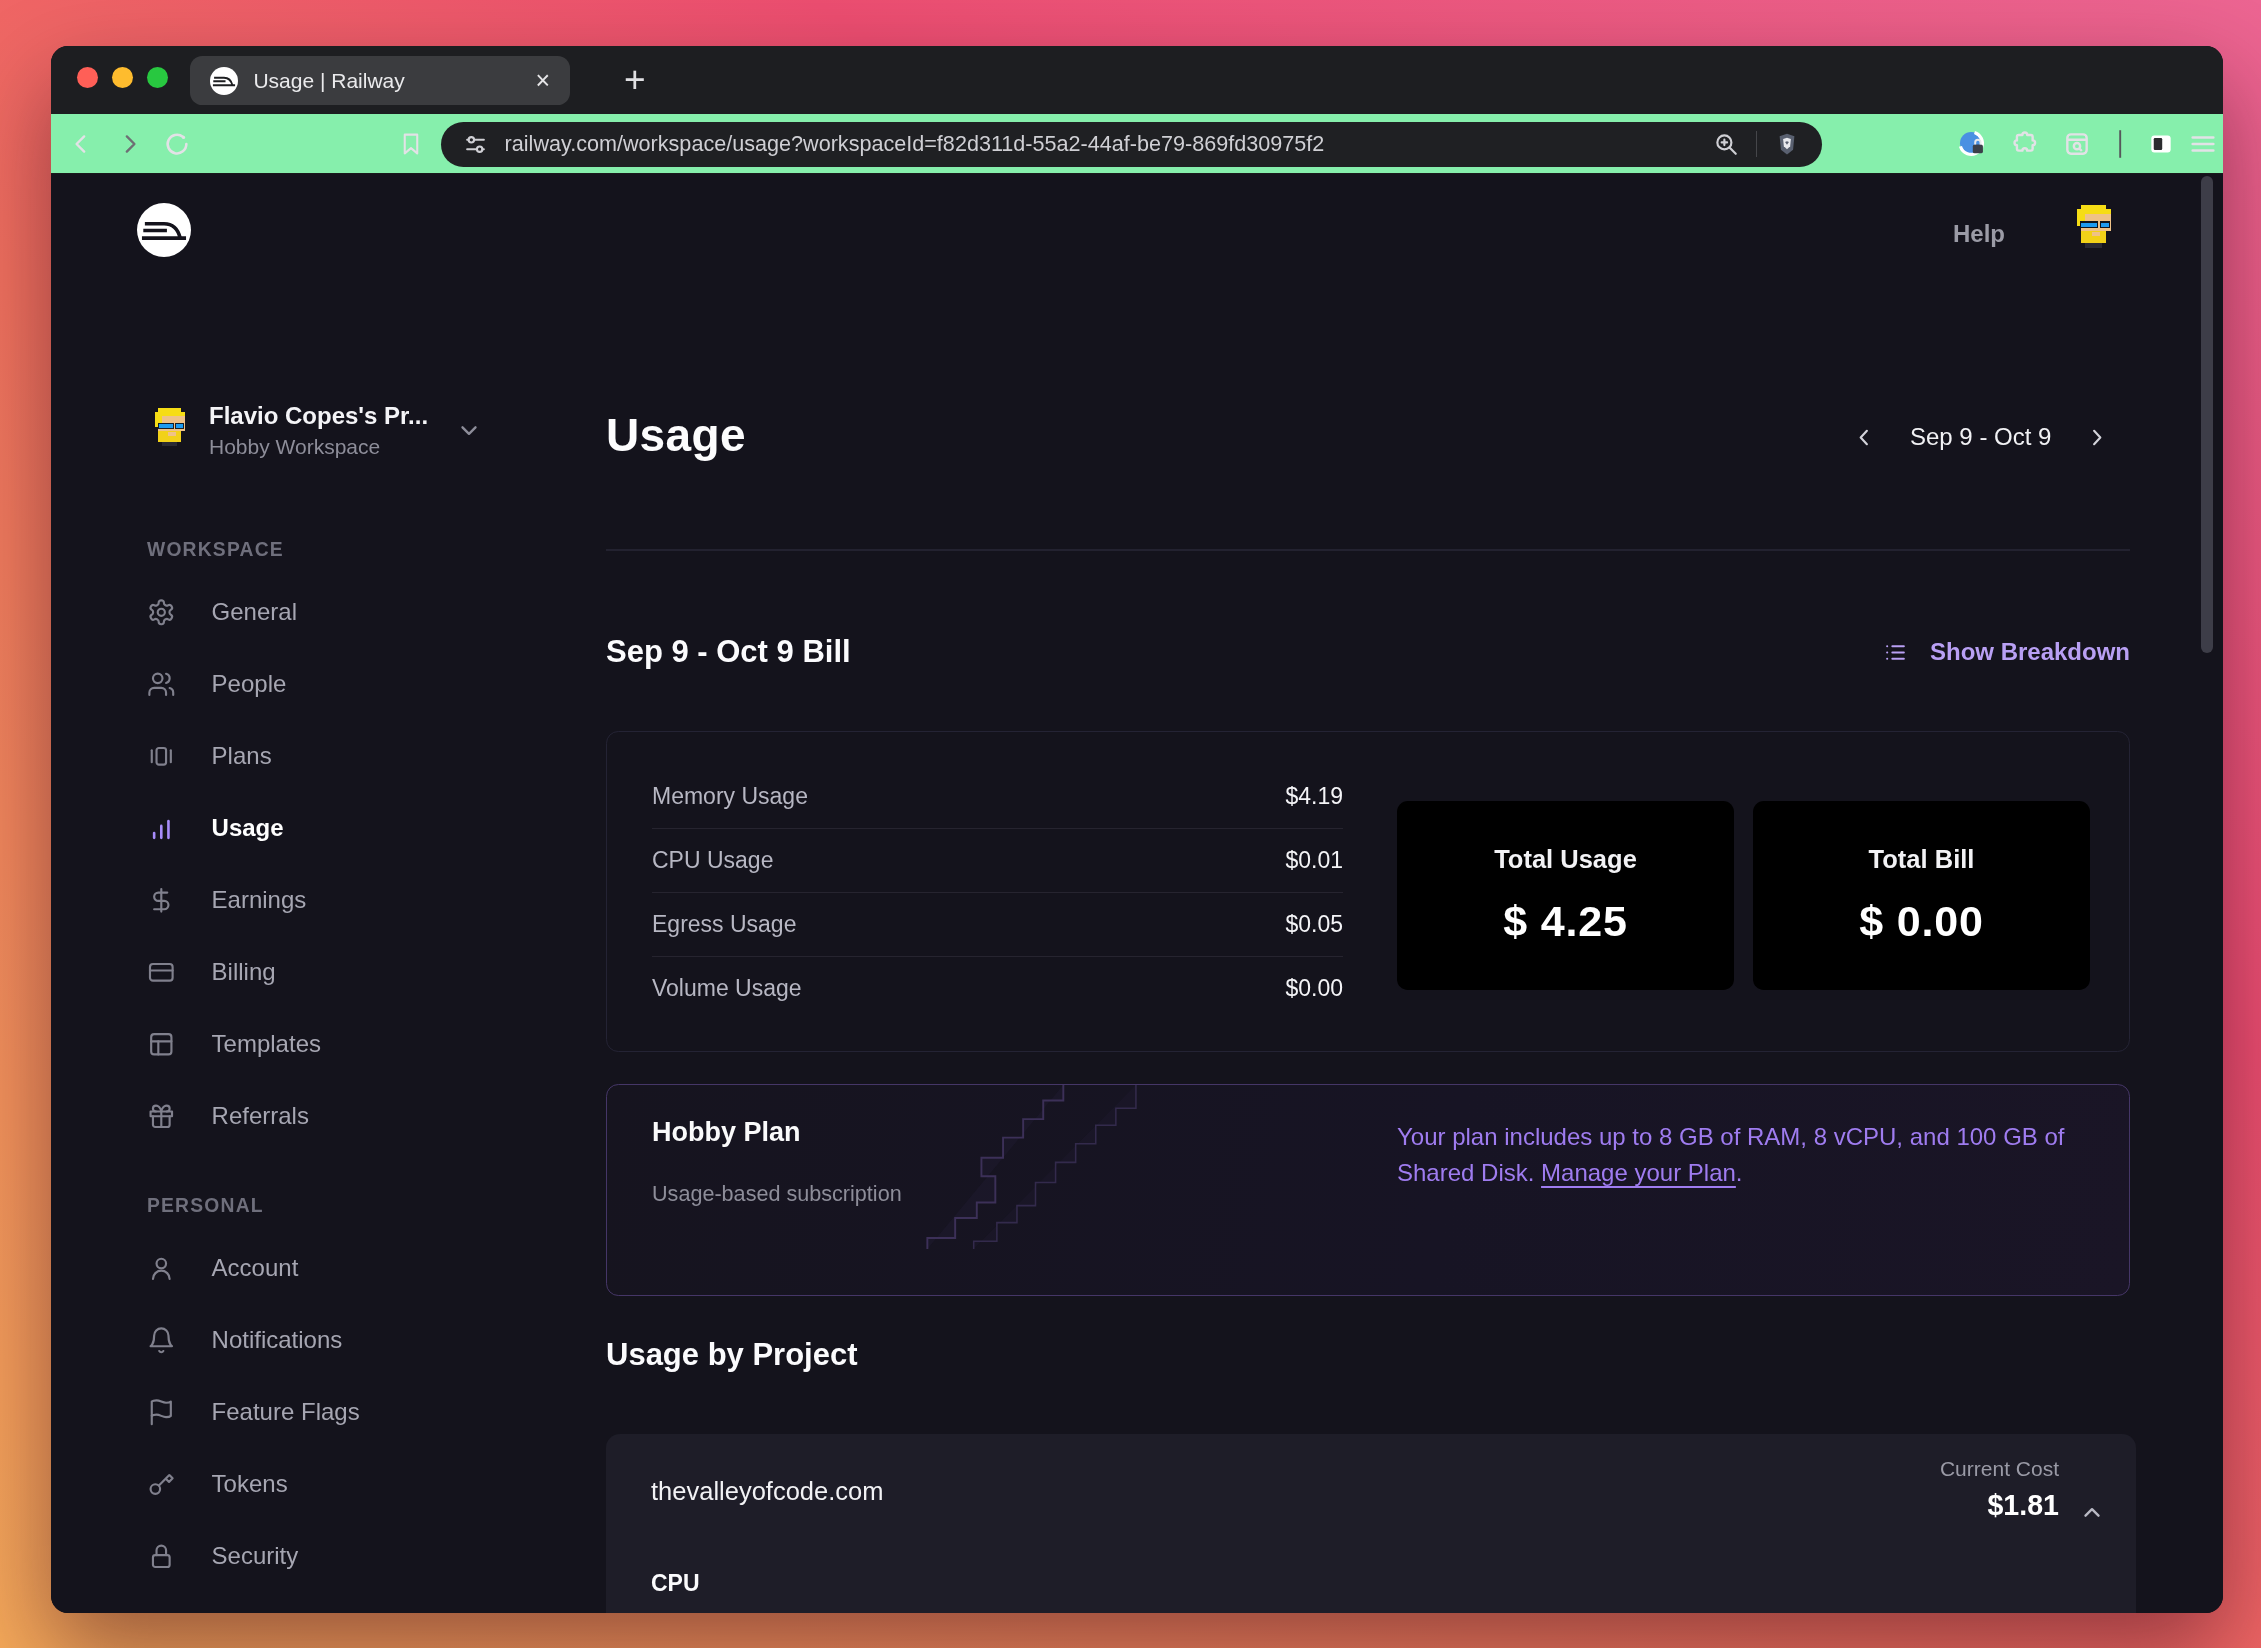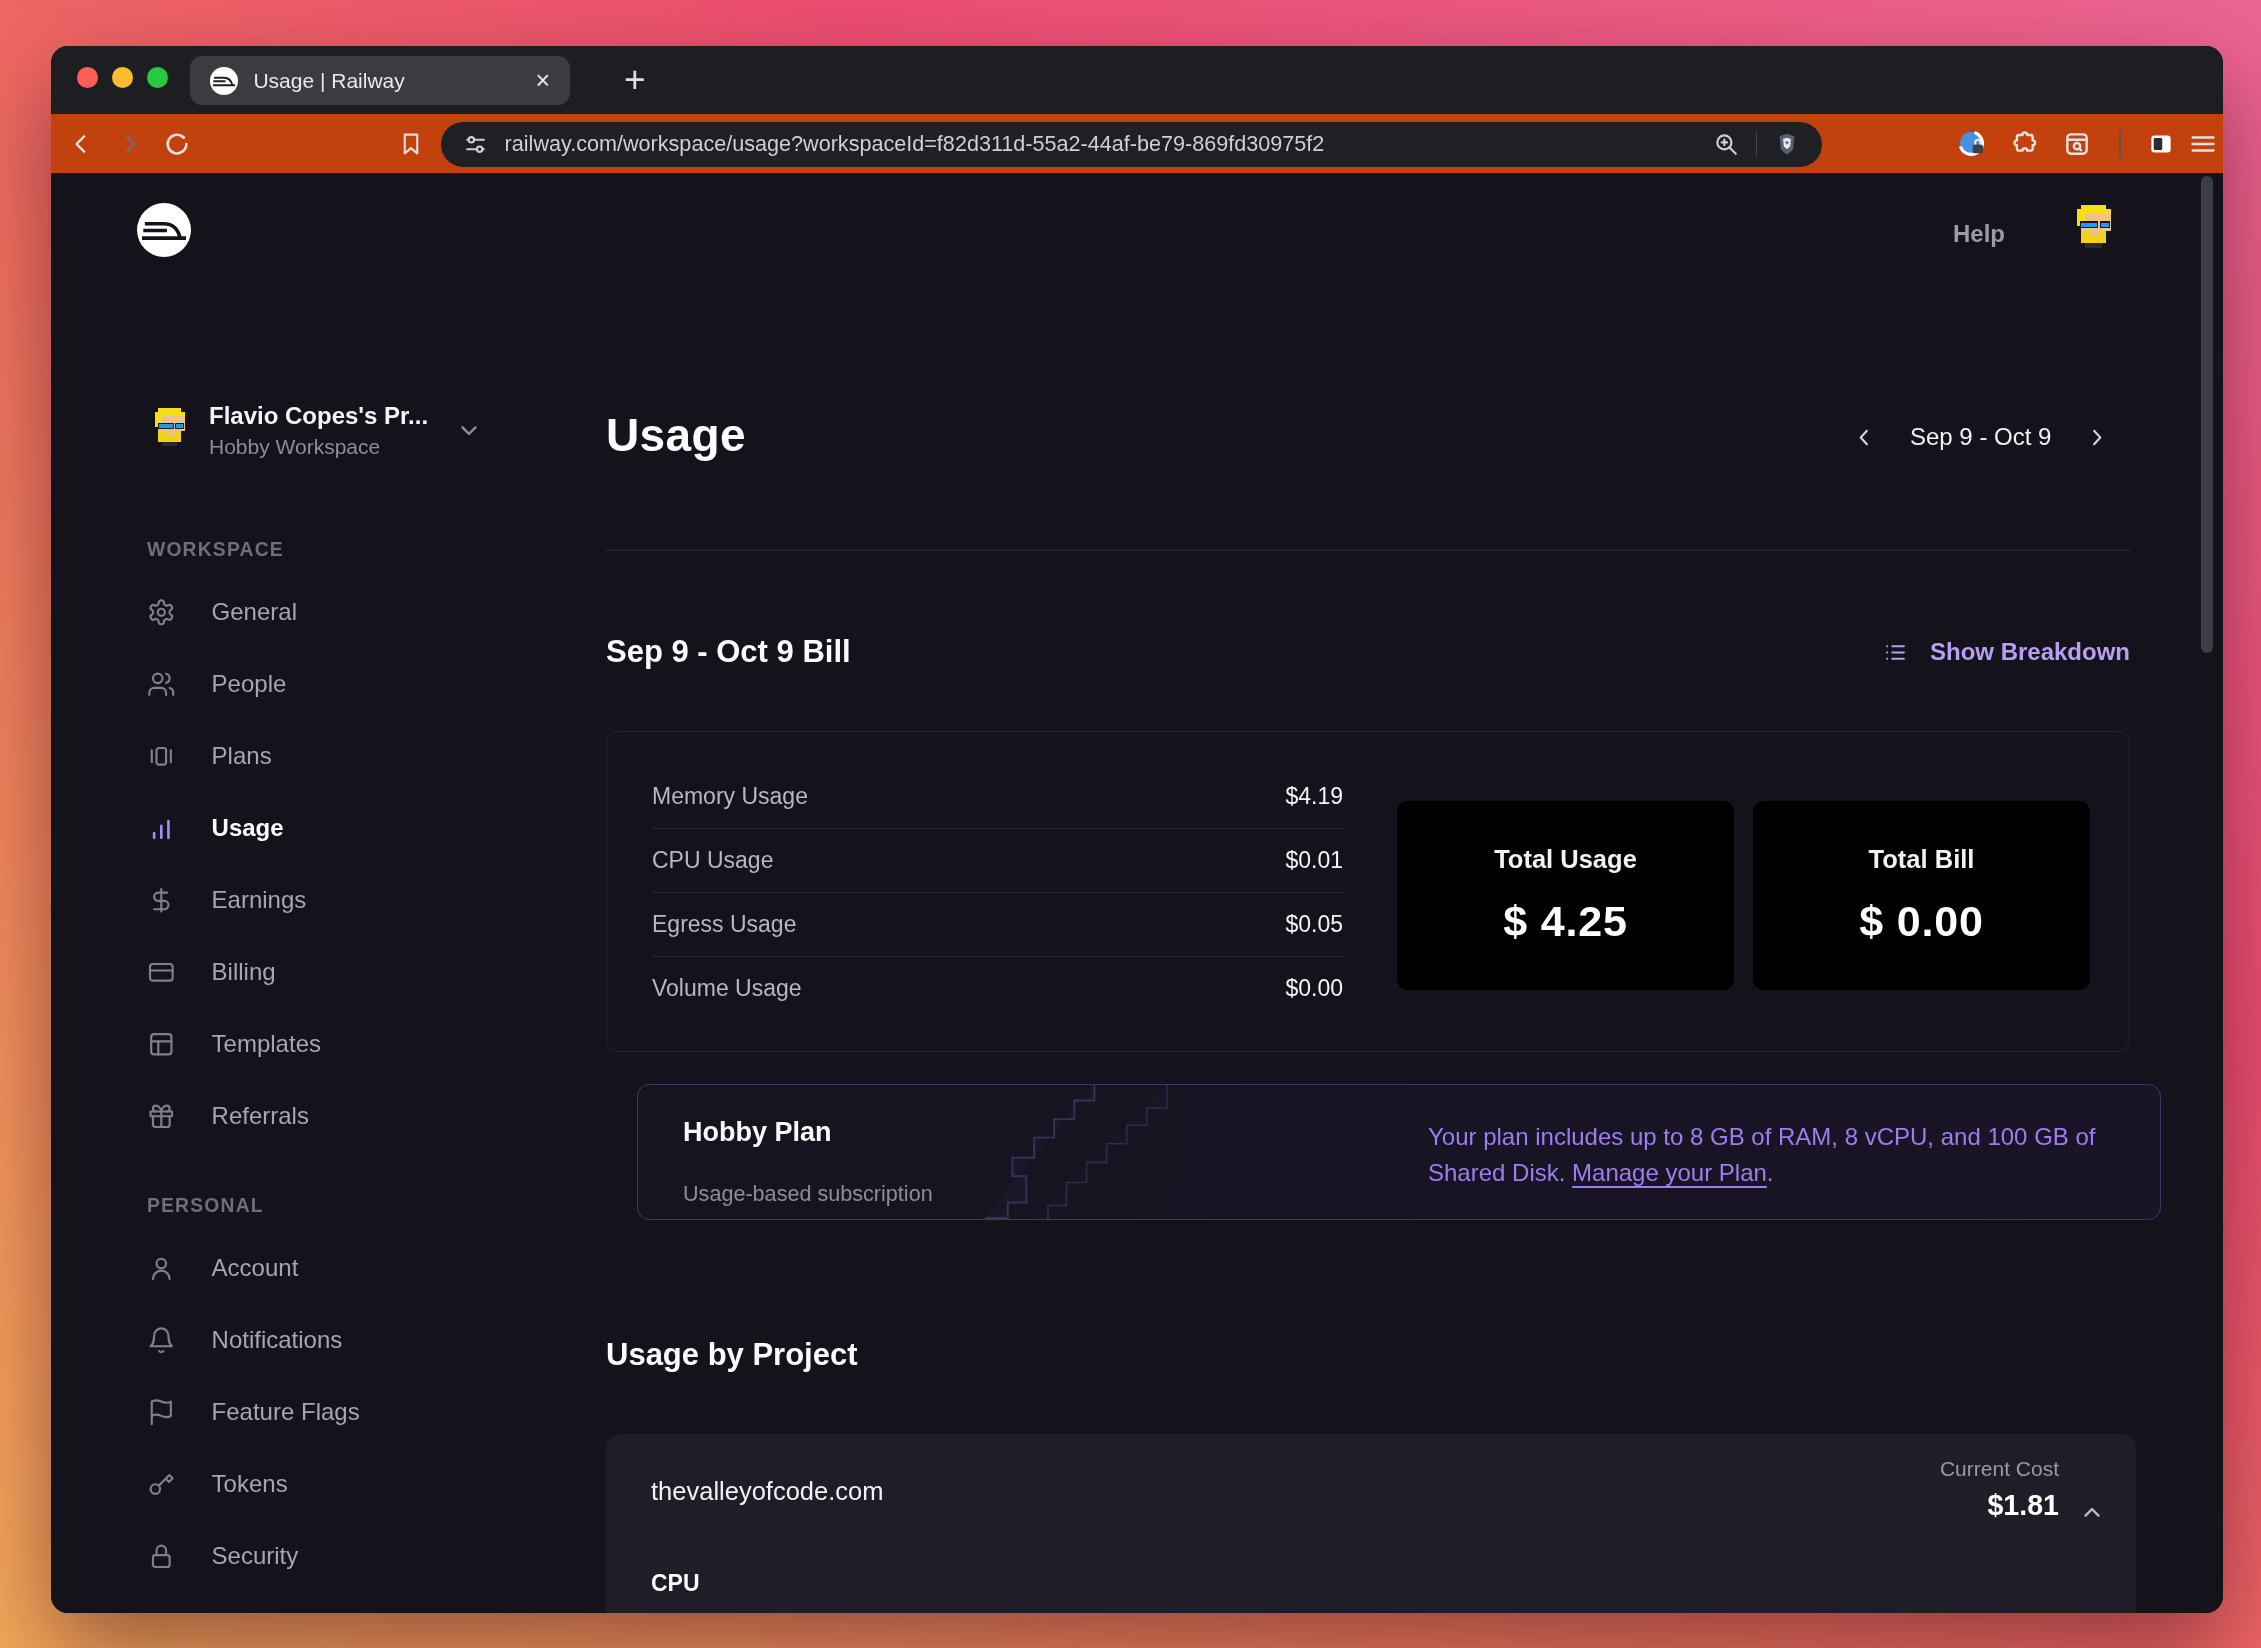--- a/index.html
+++ b/index.html
@@ -27,21 +27,21 @@
     position:absolute; left:139px; top:10px; width:380px; height:49px;
     background:#3b3c3f; border-radius:12.3px; display:flex; align-items:center;
     padding:0 20px; gap:15.4px;
   }
   .favicon { width:28px; height:28px; border-radius:50%; background:#ffffff; position:relative; overflow:hidden; flex:none;}
   .tab-title { color:#eaeaec; font-size:21px; white-space:nowrap; }
   .tab-close { margin-left:auto; color:#e6e6e8; font-size:25px; line-height:1; cursor:default; }
   .newtab { position:absolute; left:573px; top:12.3px; color:#e0e0e3; font-size:37px; font-weight:300; line-height:43px; }
 
   
-  .toolbar { position:relative; height:60px; background:#c2410c; border-bottom:1.5px solid #1a1a1c; }
+  .toolbar { position:relative; height:60px; background:#86efac; border-bottom:1.5px solid #1a1a1c; }
   .ticon { position:absolute; top:50%; transform:translate(-50%,-50%); color:#d8d8dc; }
   .urlpill {
     position:absolute; left:390px; top:7.7px; width:1381px; height:45px;
     background:#1f2023; border-radius:22.4px; display:flex; align-items:center;
     padding:0 21.6px; gap:17px;
   }
   .url-text { color:#cfcfd4; font-size:21.6px; white-space:nowrap; overflow:hidden; flex:1; }
   .pill-sep { width:1.5px; height:26px; background:#45464a; }
 
   
@@ -85,23 +85,23 @@
   .bill-row { height:64px; display:flex; align-items:center; justify-content:space-between; }
   .bill-row + .bill-row { border-top:1.5px solid #26242f; }
   .bill-label { font-size:23px; color:#b7b7c3; }
   .bill-value { font-size:23px; color:#f4f4f7; font-weight:500; }
   .total-card { position:absolute; top:69px; width:337px; height:189px; background:#000000; border-radius:10.8px;
     display:flex; flex-direction:column; align-items:center; justify-content:center; gap:23px; }
   .tc-usage { left:790px; } .tc-bill { left:1146px; }
   .total-label { font-size:25.5px; font-weight:600; color:#f2f2f5; }
   .total-value { font-size:43px; font-weight:700; color:#ffffff; letter-spacing:0.8px; }
 
-  .plan-card { position:absolute; left:0; top:910px; width:1524px; height:136px;
+  .plan-card { position:absolute; left:0; top:910px; width:1524px; height:212px;
     border:1.5px solid #453667; border-radius:12.3px; overflow:hidden;
-    background:linear-gradient(100deg,#16141f 0%, #171424 55%, #1a1526 100%);margin-left:31px; }
+    background:linear-gradient(100deg,#16141f 0%, #171424 55%, #1a1526 100%); }
   .plan-name { position:absolute; left:45px; top:32px; font-size:27px; font-weight:600; color:#fafafb; }
   .plan-sub { position:absolute; left:45px; top:96px; font-size:21.6px; color:#8d8d99; }
   .stairs { position:absolute; left:274px; top:0; }
   .plan-desc { position:absolute; left:790px; top:34px; width:702px; font-size:24px; line-height:36px; color:#9f7cf0; }
   .plan-desc a { color:#9f7cf0; text-decoration:underline; text-underline-offset:4.6px; }
 
   .projects-head { position:absolute; left:0; top:1163px; }
   .project-card { position:absolute; left:0; top:1260px; width:1530px; height:324px;
     background:#1e1d28; border-radius:14px; }
   .project-name { position:absolute; left:45px; top:43px; font-size:25.5px; font-weight:500; color:#f2f2f5; }

